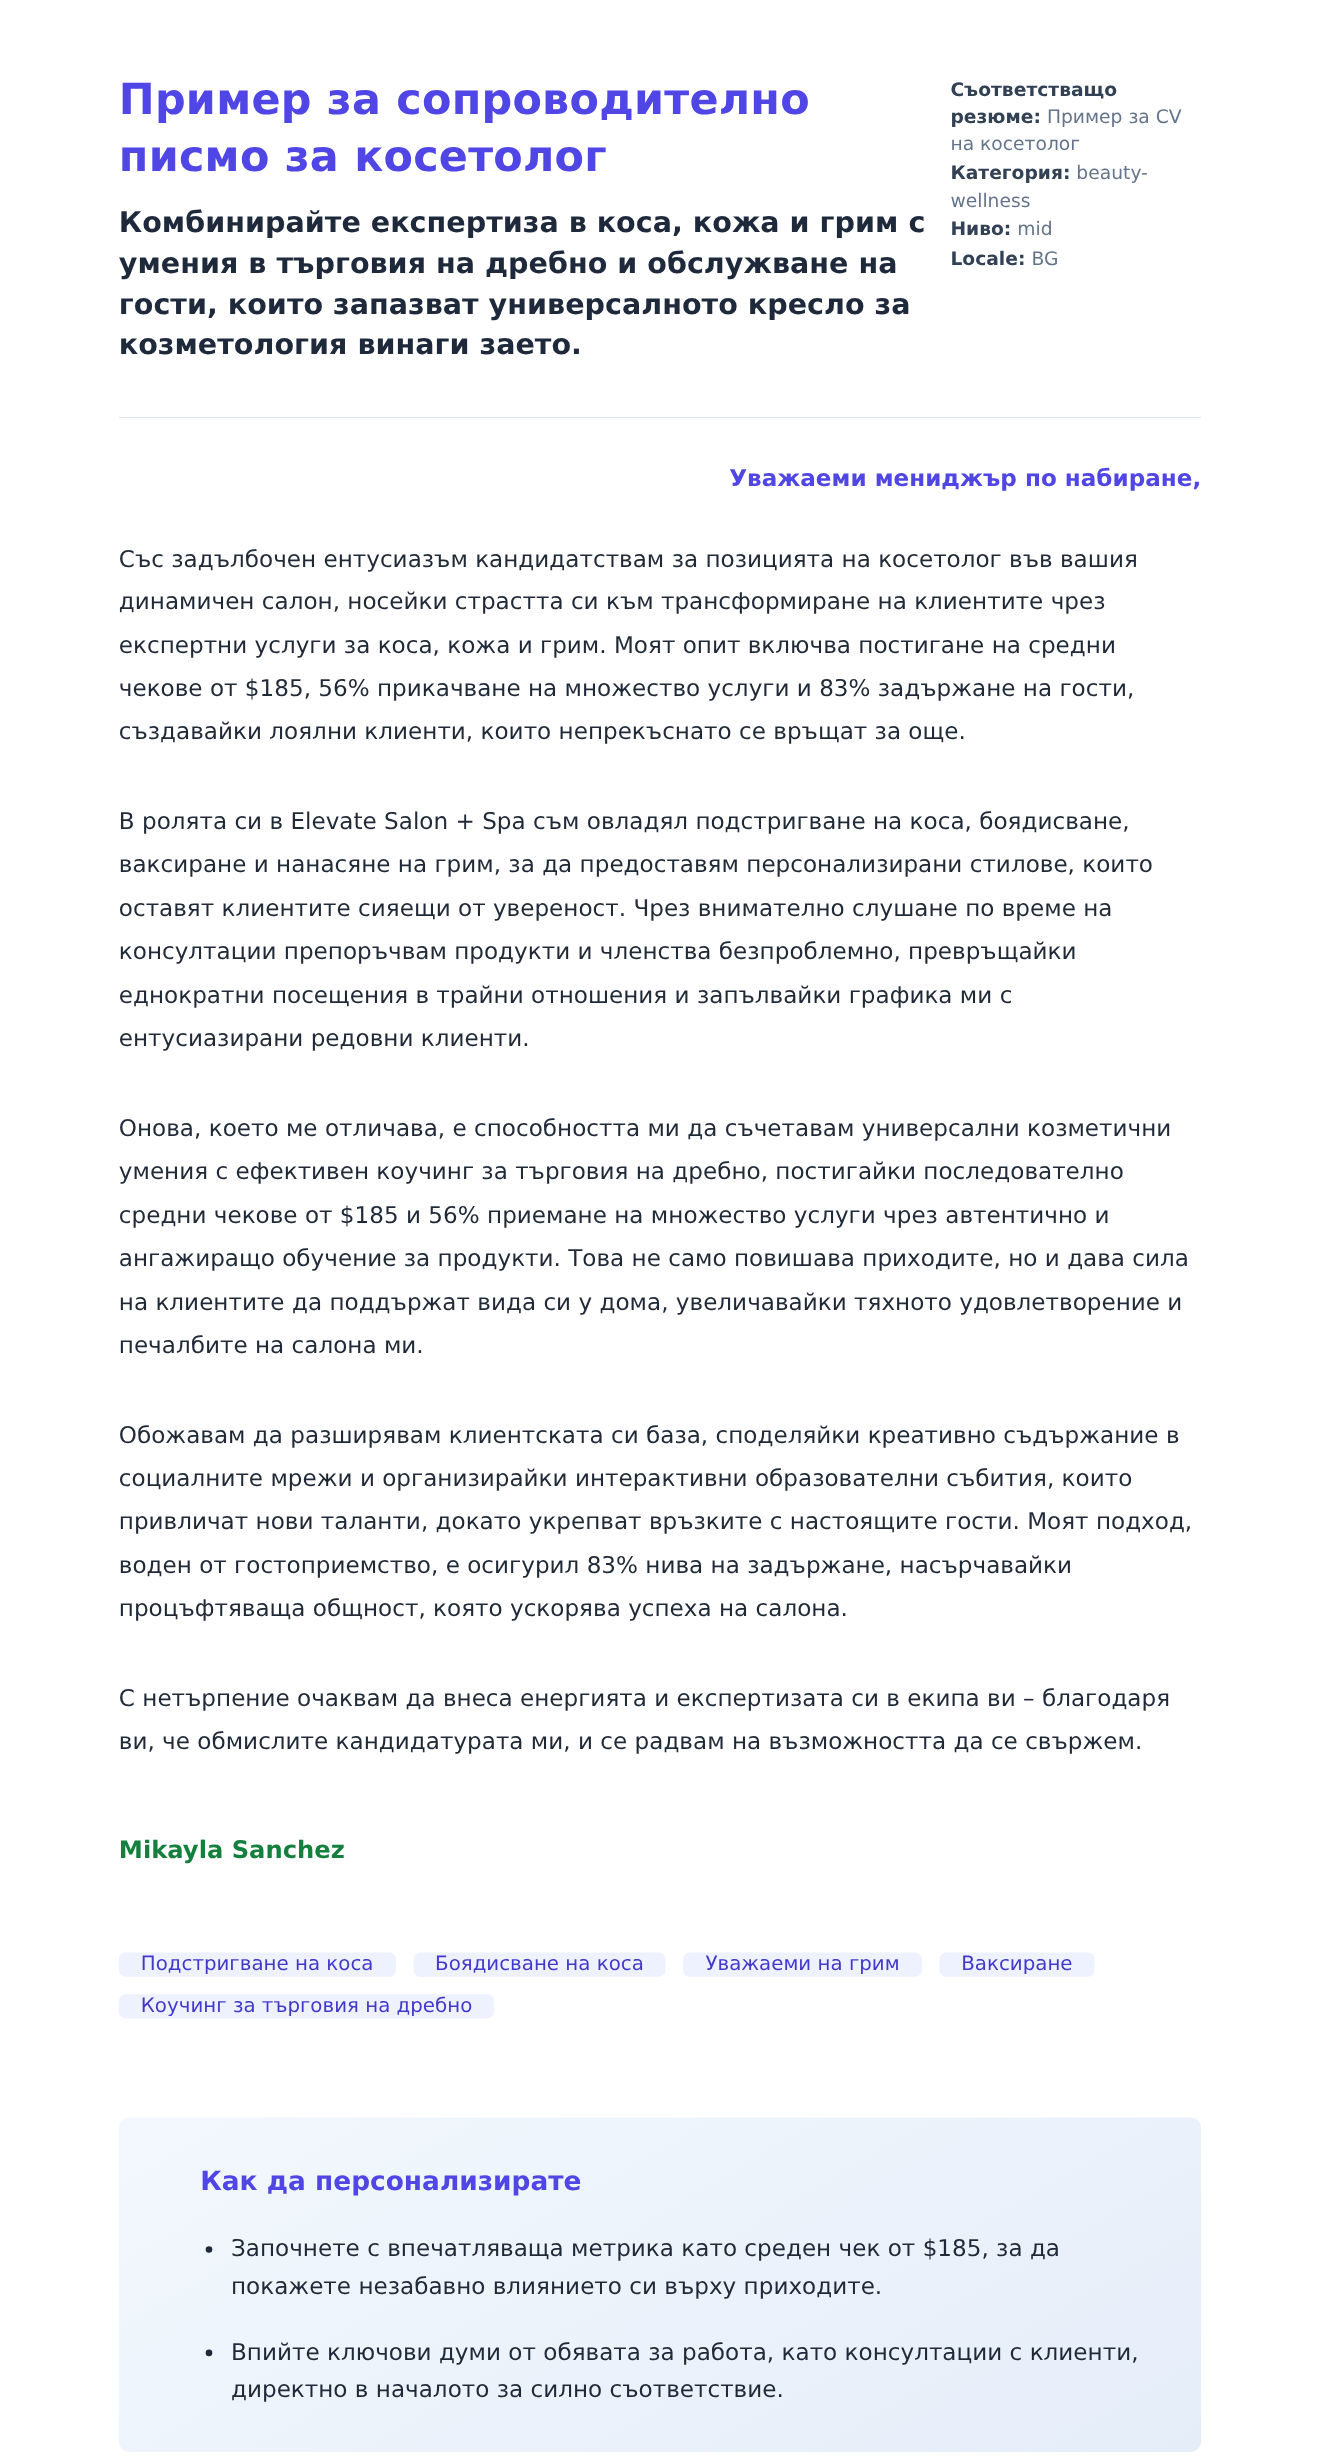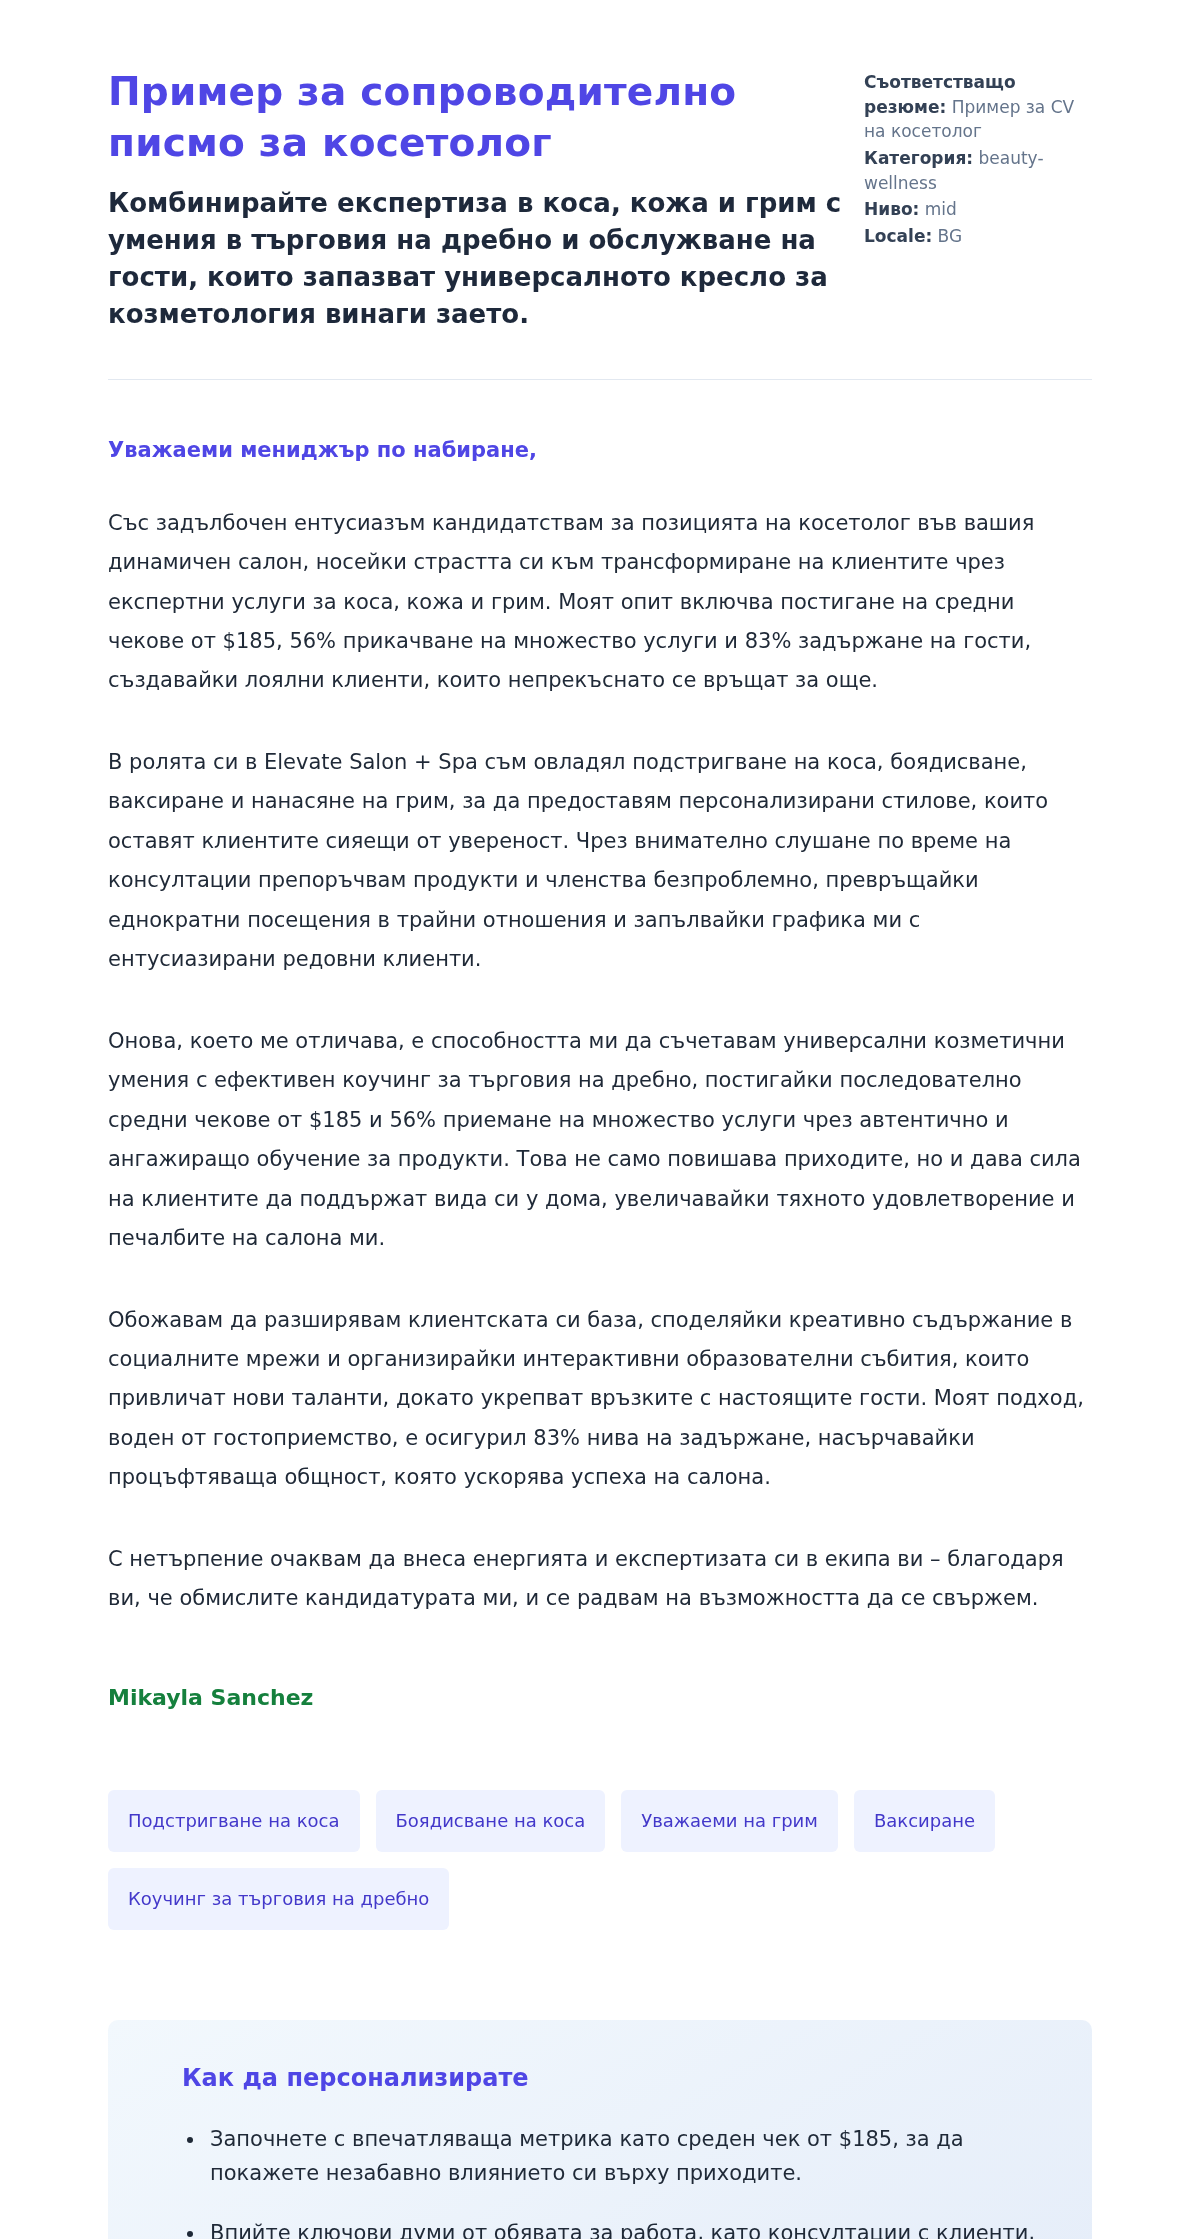--- a/index.html
+++ b/index.html
@@ -46,24 +46,25 @@
   .meta-label { font-weight: 700; color: #334155; }
 
   .divider {
     border: none;
     border-top: 1px solid #e2e8f0;
     margin-top: 46px;
   }
 
   
   .greeting {
-    margin-top: 58px;
+    margin-top: 43px;
     font-size: 21px;
     font-weight: 700;
     color: #4f46e5;
+    text-align: right;
   }
   .letter-body p {
     margin-top: 42px;
     font-size: 21px;
     line-height: 1.88;
     color: #1f2937;
   }
 
   .signature { margin-top: 66px; }
   .signature-name { font-size: 22px; font-weight: 700; color: #15803d; }
@@ -75,21 +76,21 @@
     display: flex;
     flex-wrap: wrap;
     gap: 16px;
   }
   .tag {
     display: inline-block;
     background: #eef2ff;
     color: #4338ca;
     font-size: 18px;
     line-height: 1;
-    padding: 22px 20px;
+    padding: 2px 20px;
     border-radius: 6px;
     white-space: nowrap;
   }
 
   
   .tips {
     margin-top: 90px;
     background: linear-gradient(150deg, #f2f8fd 0%, #e5edf9 100%);
     border-radius: 10px;
     padding: 44px 40px 34px 36px;

